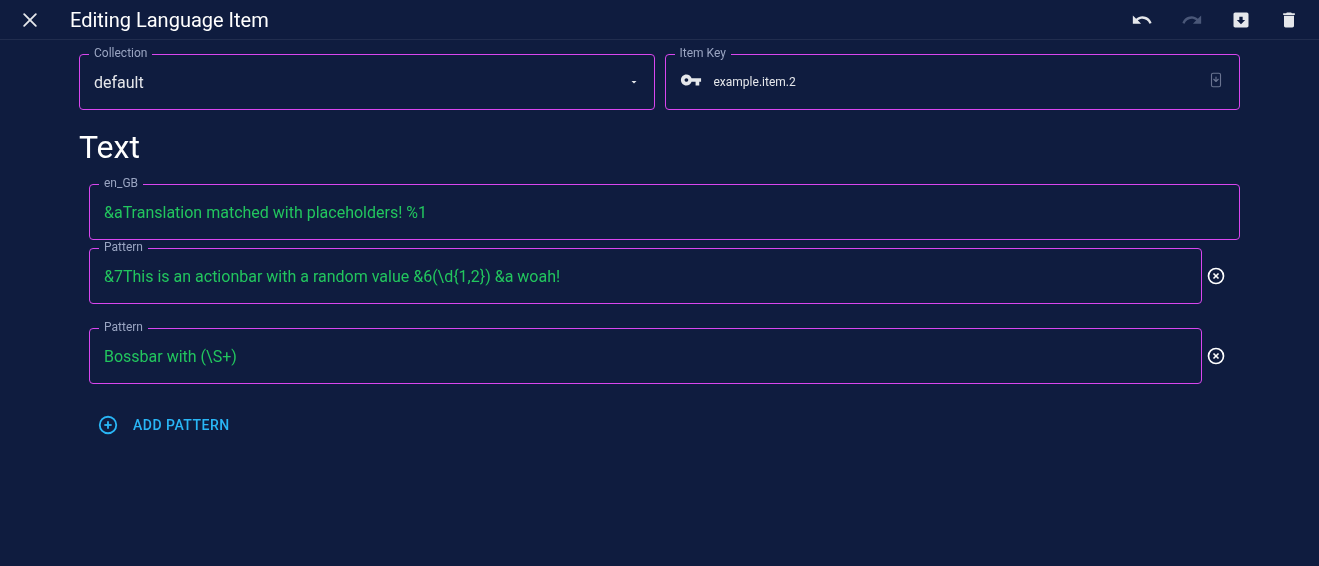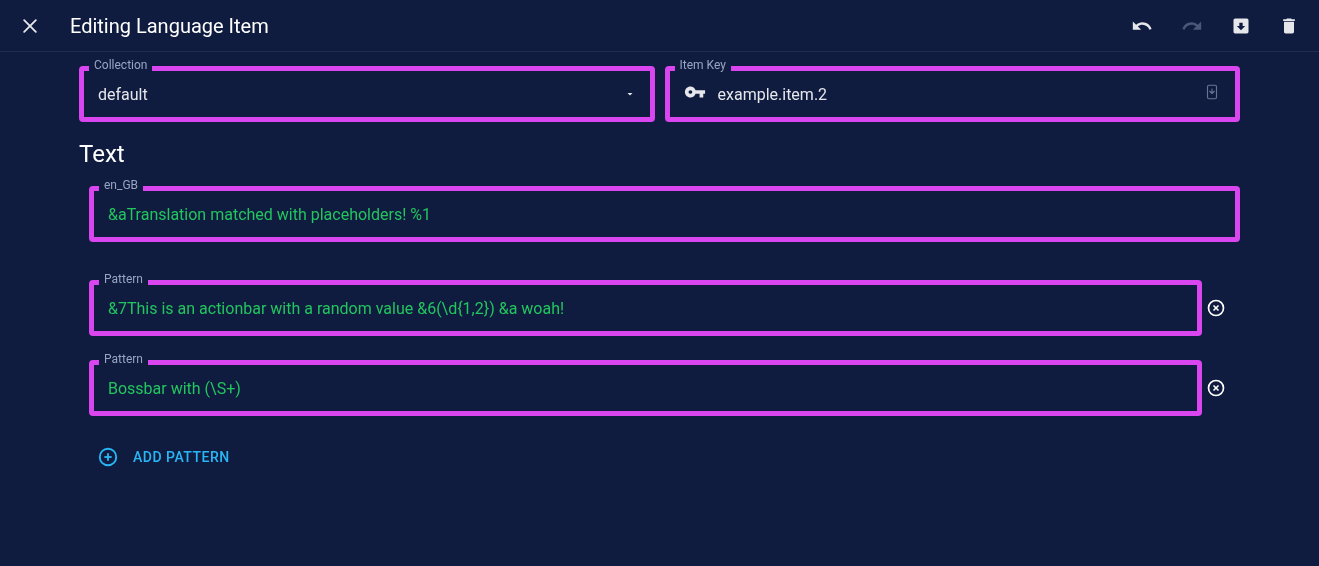--- a/index.html
+++ b/index.html
@@ -11,21 +11,21 @@
       background-color: #0f1c3f;
       color: #e5e7eb;
       font-family: -apple-system, BlinkMacSystemFont, "Segoe UI", Roboto, Helvetica, Arial, sans-serif;
       width: 1319px;
       height: 566px;
       overflow: hidden;
     }
     .header {
       display: flex;
       align-items: center;
-      height: 52px;
+      height: 40px;
       padding: 0 18px;
       border-bottom: 1px solid rgba(255,255,255,0.08);
     }
     .header-left {
       display: flex;
       align-items: center;
       gap: 28px;
     }
     .header-title {
       font-size: 20px;
@@ -61,21 +61,21 @@
     .row {
       display: flex;
       gap: 10px;
     }
     .field-wrap {
       position: relative;
       flex: 1;
     }
     .field {
       width: 100%;
-      border: 5px solid #d946ef;
+      border: 1px solid #d946ef;
       border-radius: 4px;
       background: transparent;
       color: #e5e7eb;
       font-size: 16px;
       height: 56px;
       padding: 0 14px;
       display: flex;
       align-items: center;
       outline: none;
       font-family: inherit;
@@ -101,27 +101,27 @@
     }
     .item-key-field .end-icon {
       margin-left: auto;
       color: #6a7491;
       flex-shrink: 0;
     }
     .item-key-input {
       background: transparent;
       border: none;
       color: #e5e7eb;
-      font-size: 16px;
+      font-size: 12px;
       flex: 1;
       outline: none;
       font-family: inherit;
     }
     .section-title {
-      font-size: 24px;
+      font-size: 32px;
       font-weight: 400;
       color: #ffffff;
       margin: 18px 0 18px 0;
     }
     .section-title.patterns {
       margin-top: 16px;
     }
     .text-input {
       width: 100%;
       background: transparent;
@@ -129,21 +129,21 @@
       color: #22c55e;
       font-size: 16px;
       outline: none;
       font-family: inherit;
     }
     .text-group {
       margin-left: 10px;
     }
     .text-field-wrap {
       position: relative;
-      margin-bottom: 38px;
+      margin-bottom: 8px;
     }
     .pattern-row {
       display: flex;
       align-items: center;
       gap: 4px;
       margin-bottom: 24px;
       justify-content: center;
     }
     .pattern-row .field-wrap {
       flex: 1;

